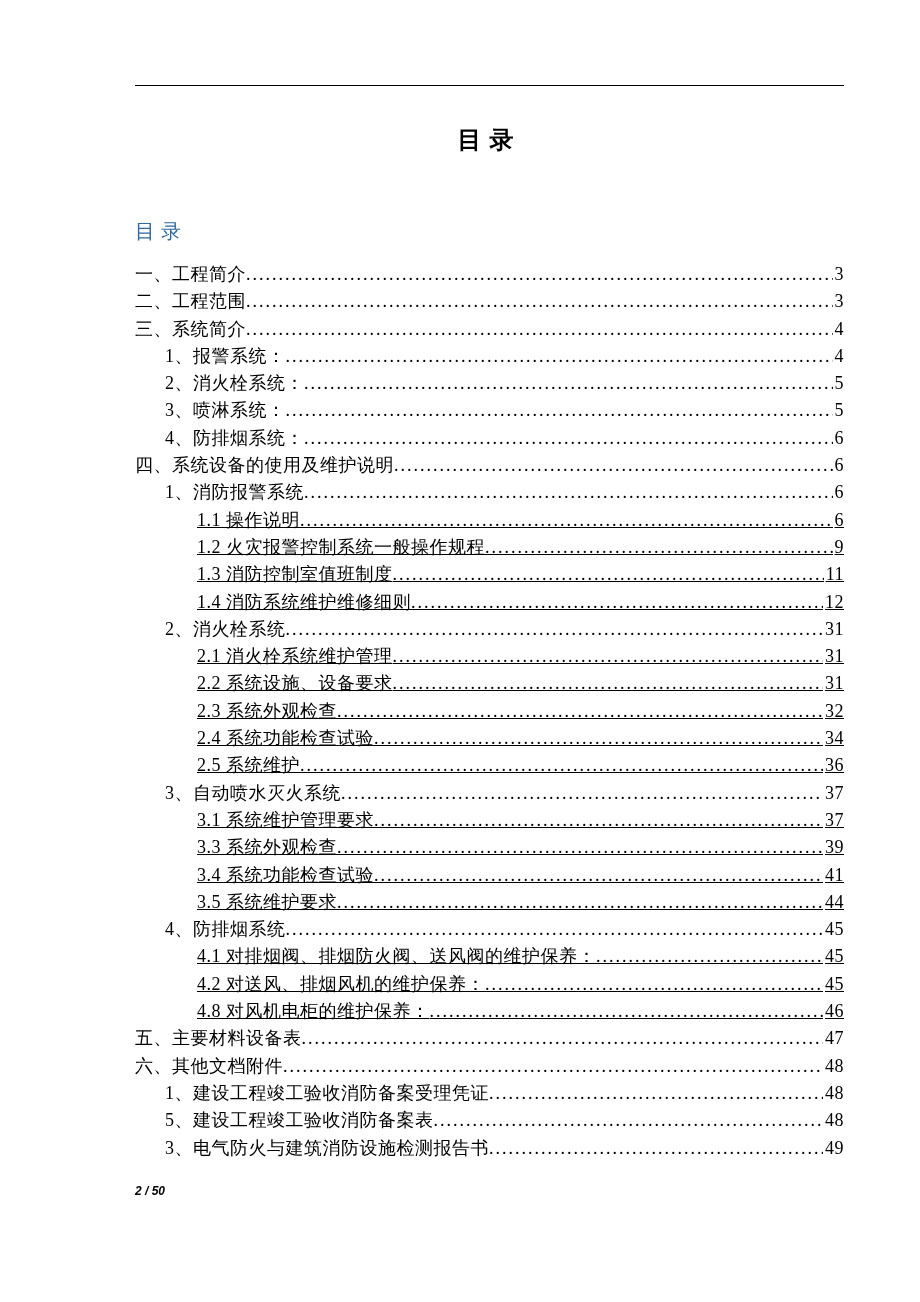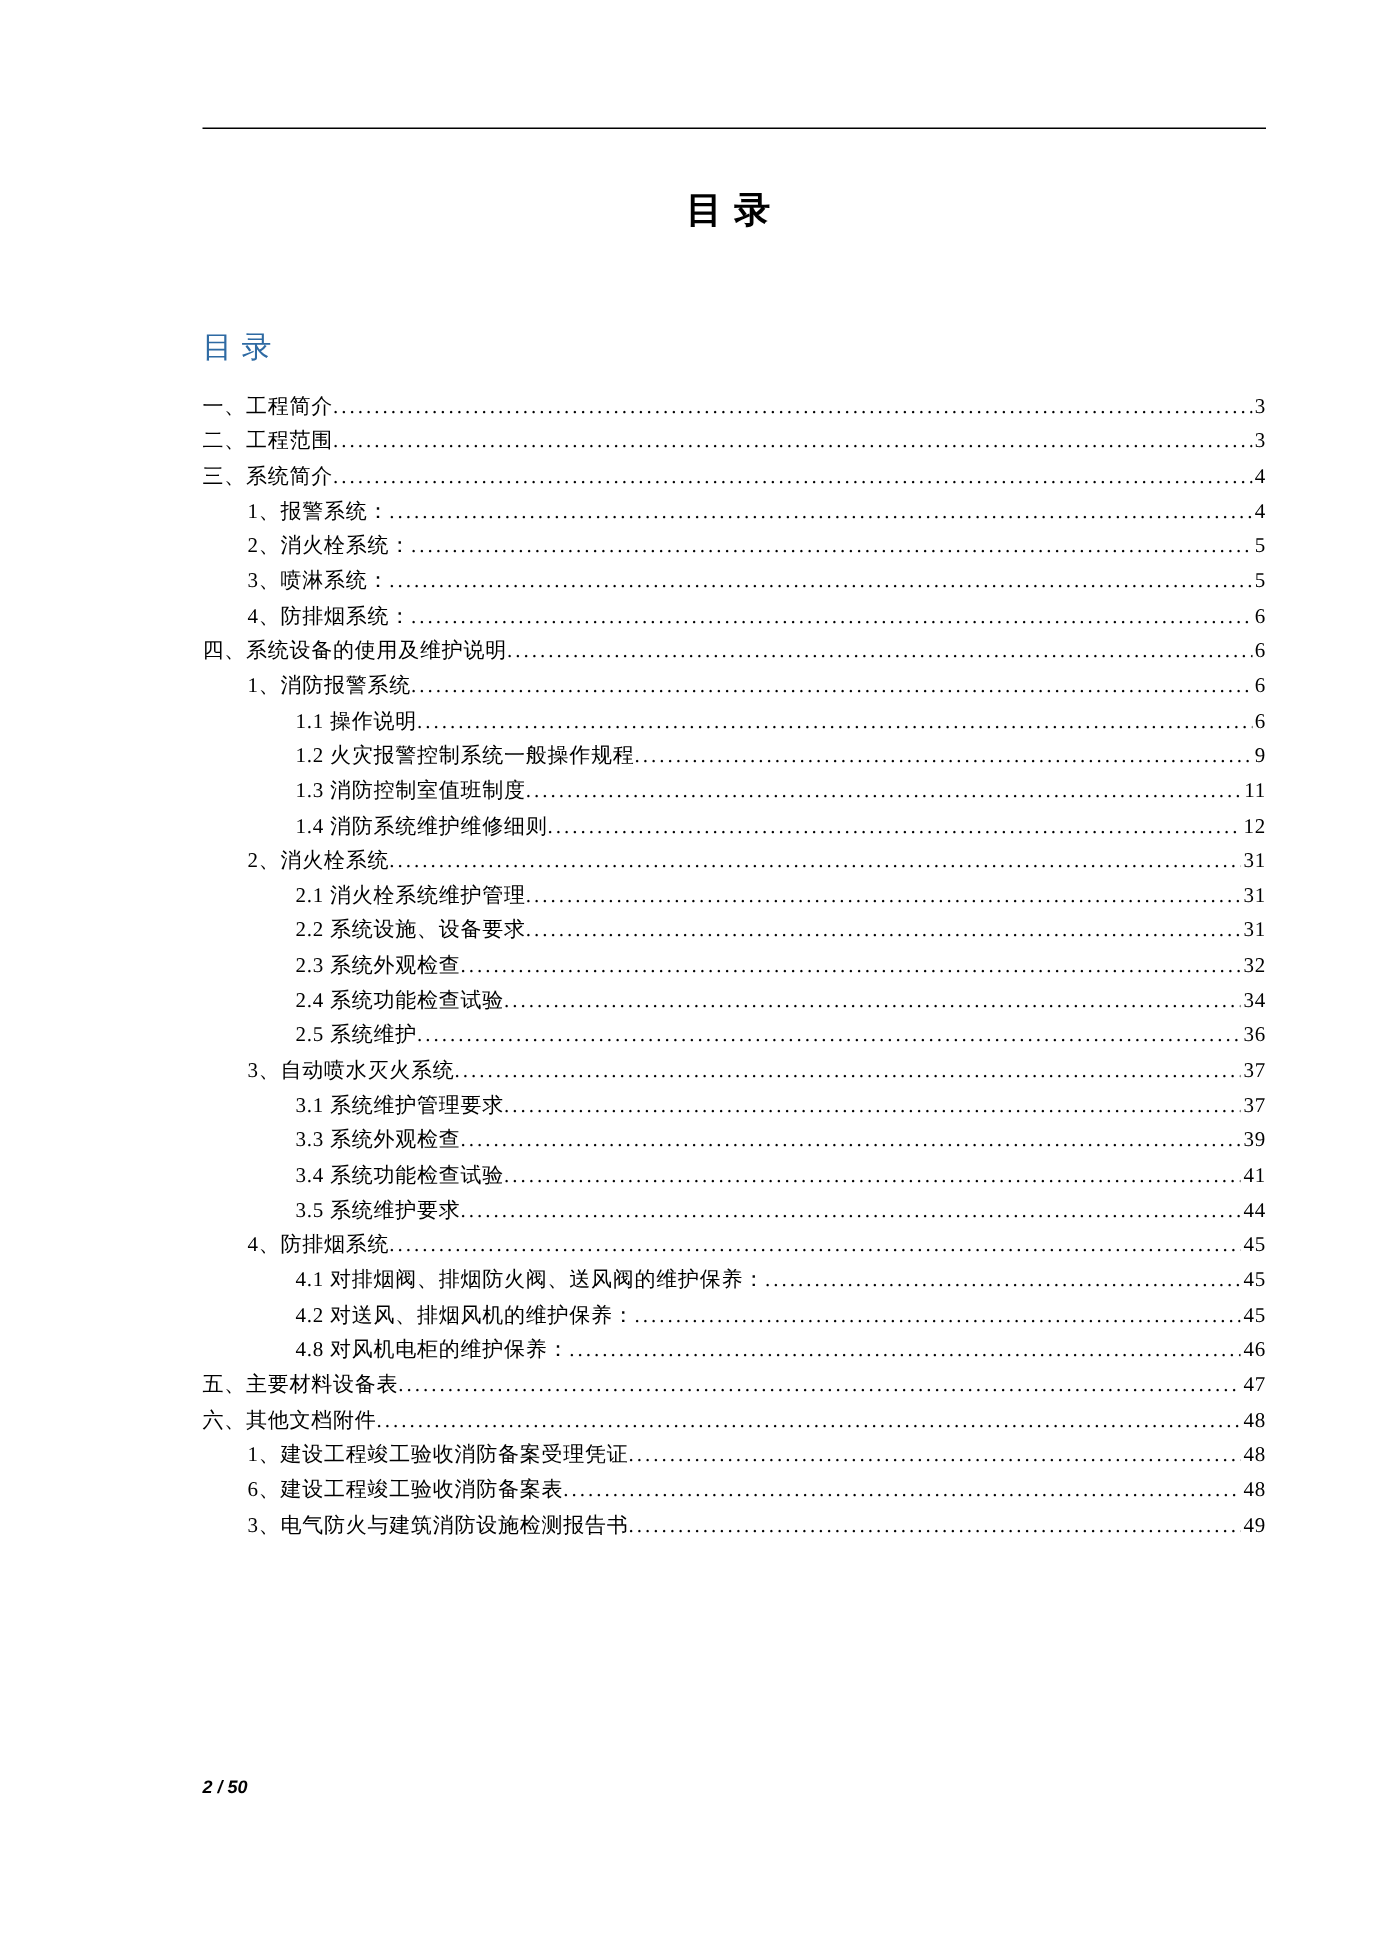--- a/index.html
+++ b/index.html
@@ -26,21 +26,21 @@
     margin-bottom: 62px;
   }
   .section-title {
     color: #2e6aa3;
     font-family: "SimHei", "黑体", sans-serif;
     font-size: 20px;
     letter-spacing: 6px;
     margin-bottom: 20px;
   }
   .toc {
-    font-size: 14px;
+    font-size: 18px;
     line-height: 1;
   }
   .toc-row {
     display: flex;
     align-items: baseline;
     white-space: nowrap;
     margin-bottom: 9.3px;
     letter-spacing: 0.5px;
   }
   .toc-label {
@@ -53,21 +53,21 @@
     font-family: serif;
   }
   .toc-leader::after {
     content: "........................................................................................................................................................";
   }
   .toc-page {
     flex: 0 0 auto;
     padding-left: 2px;
   }
   .ind-1 { padding-left: 30px; justify-content: space-between; }
-  .ind-2 { padding-left: 62px; }
+  .ind-2 { padding-left: 62px; text-decoration: underline; }
   .footer {
     position: absolute;
     bottom: 104px;
     left: 135px;
     font-size: 12px;
     font-weight: bold;
     font-family: Arial, sans-serif;
     font-style: italic;
   }
 </style>
@@ -228,21 +228,21 @@
         <span class="toc-label">六、其他文档附件</span>
         <span class="toc-leader"></span>
         <span class="toc-page">48</span>
       </div>
       <div class="toc-row ind-1">
         <span class="toc-label">1、建设工程竣工验收消防备案受理凭证</span>
         <span class="toc-leader"></span>
         <span class="toc-page">48</span>
       </div>
       <div class="toc-row ind-1">
-        <span class="toc-label">6、建设工程竣工验收消防备案表</span>
+        <span class="toc-label">5、建设工程竣工验收消防备案表</span>
         <span class="toc-leader"></span>
         <span class="toc-page">48</span>
       </div>
       <div class="toc-row ind-1">
         <span class="toc-label">3、电气防火与建筑消防设施检测报告书</span>
         <span class="toc-leader"></span>
         <span class="toc-page">49</span>
       </div>
     </div>
 </div>

